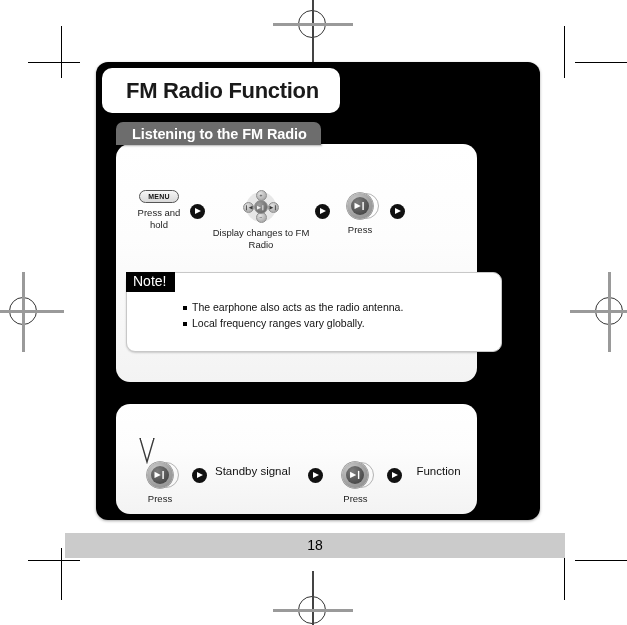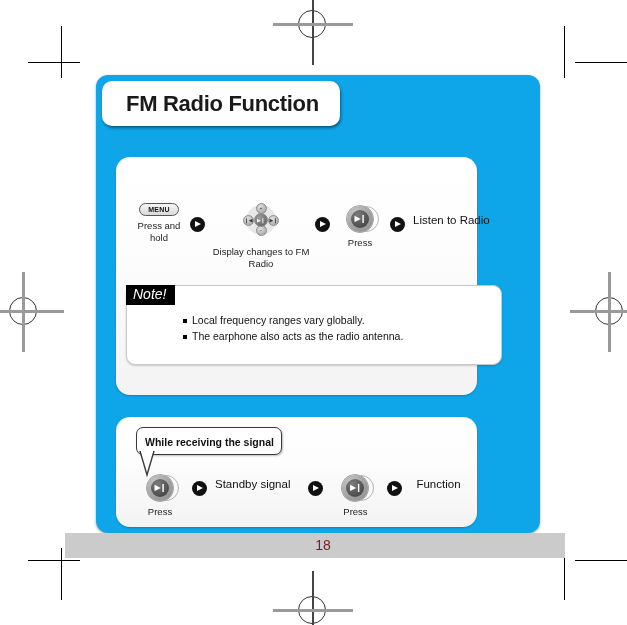--- a/index.html
+++ b/index.html
@@ -48,24 +48,24 @@
   }
   .reg-mark.thick .reg-v { width: 3px; left: 38px; background: #9a9a9a; }
   .reg-mark.thick .reg-h { height: 3px; top: 38px; background: #9a9a9a; }
   .reg-mark.thick-h .reg-h { height: 3px; top: 38px; background: #9a9a9a; }
   .reg-mark.thick-h .reg-v { width: 1.5px; left: 39px; background: #444; }
 
   
   #page-sheet {
     position: absolute;
     left: 96px;
-    top: 75px;
+    top: 62px;
     width: 444px;
     height: 458px;
-    background: #0ea5e9;
+    background: #000000;
     border-radius: 12px;
     box-shadow: 0 1px 3px rgba(0,0,0,0.35);
   }
 
   
   #chapter-title {
     position: absolute;
     left: 6px;
     top: 6px;
     width: 238px;
@@ -281,21 +281,20 @@
   }
   #note-label {
     position: absolute;
     left: -1px;
     top: -1px;
     background: #000000;
     color: #ffffff;
     font-size: 14px;
     padding: 1px 9px 2px 7px;
     line-height: 17px;
-    font-style: italic;
   }
   .note-list {
     position: absolute;
     left: 56px;
     top: 28px;
   }
   .note-item {
     display: flex;
     align-items: flex-start;
     margin-bottom: 3px;
@@ -344,22 +343,21 @@
     height: 25px;
     background: #cbcbcb;
   }
   #page-number {
     position: absolute;
     left: 0; top: 0;
     width: 500px;
     text-align: center;
     line-height: 25px;
     font-size: 14px;
-    color: #7f1d1d;
-    margin-left: 8px;
+    color: #000000;
   }
 </style>
 </head>
 <body>
 
 <div class="crop-mark" style="left:61px;  top:26px;  width:1.4px; height:52px;"></div>
 <div class="crop-mark" style="left:28px;  top:62px;  width:52px;  height:1.4px;"></div>
 <div class="crop-mark" style="left:564px; top:26px;  width:1.4px; height:52px;"></div>
 <div class="crop-mark" style="left:575px; top:62px;  width:52px;  height:1.4px;"></div>
 <div class="crop-mark" style="left:61px;  top:548px; width:1.4px; height:52px;"></div>
@@ -389,35 +387,38 @@
 </div>
 
 <div id="page-sheet">
 
   <div id="chapter-title">
     <span class="t">FM Radio Function</span>
   </div>
 
   <div class="section" style="top:60px; height:260px;">
 
+    <div class="section-tab">
+      <span>Listening to the FM Radio</span>
+    </div>
 
     <div class="section-body" style="height:238px;">
 
       <div class="flow" style="left:12px; top:46px;">
 
         <div class="flow-item" style="width:62px;">
           <div class="menu-pill">
             <span>MENU</span>
           </div>
           <div class="flow-caption wide" style="margin-top:4px; width:62px; white-space:normal;">Press and hold</div>
         </div>
 
         <div class="arrow" style="margin:14px 6px 0 0;"></div>
 
-        <div class="flow-item" style="width:100px;gap:6px;">
+        <div class="flow-item" style="width:100px;">
           <div class="dpad">
             <div class="halo"></div>
             <div class="node up">+</div>
             <div class="node down">−</div>
             <div class="node left">❙◀</div>
             <div class="node right">▶❙</div>
             <div class="node center">▶❙</div>
           </div>
           <div class="flow-caption" style="margin-top:3px; width:100px; white-space:normal;">Display changes to FM Radio</div>
         </div>
@@ -429,53 +430,47 @@
             <div class="inner">
               <span class="glyph">▶❙</span>
             </div>
             <div class="crescent"></div>
           </div>
           <div class="flow-caption" style="margin-top:5px;">Press</div>
         </div>
 
         <div class="arrow" style="margin:14px 8px 0 8px;"></div>
 
-        <div class="flow-item">
-          <div style="font-size:11.5px; color:#111; margin-top:11px; white-space:nowrap;">Listen to Radio</div>
-        </div>
 
       </div>
 
       <div id="note-box" style="left:10px; top:128px; width:374px; height:78px;">
         <div id="note-label">
           <span>Note!</span>
         </div>
         <div class="note-list">
           <div class="note-item">
             <span class="note-bullet"></span>
-            <span class="note-text">Local frequency ranges vary globally.</span>
+            <span class="note-text">The earphone also acts as the radio antenna.</span>
           </div>
           <div class="note-item">
             <span class="note-bullet"></span>
-            <span class="note-text">The earphone also acts as the radio antenna.</span>
+            <span class="note-text">Local frequency ranges vary globally.</span>
           </div>
         </div>
       </div>
 
     </div>
   </div>
 
   <div class="section" style="top:320px; height:134px;">
 
 
     <div class="section-body" style="height:110px;">
 
-      <div id="callout" style="left:20px; top:10px;">
-        <span class="ct">While receiving the signal</span>
-      </div>
       <svg id="callout-tail" width="22" height="26" style="left:22px; top:34px;" viewBox="0 0 22 26">
         <polygon points="2,0 16,0 9,24" fill="#ffffff" stroke="#3a3a3a" stroke-width="1.4"></polygon>
         <rect x="3" y="-2" width="12" height="4" fill="#ffffff"></rect>
       </svg>
 
       <div class="flow" style="left:22px; top:58px;">
 
         <div class="flow-item" style="width:44px;">
           <div class="play-btn">
             <div class="inner">

